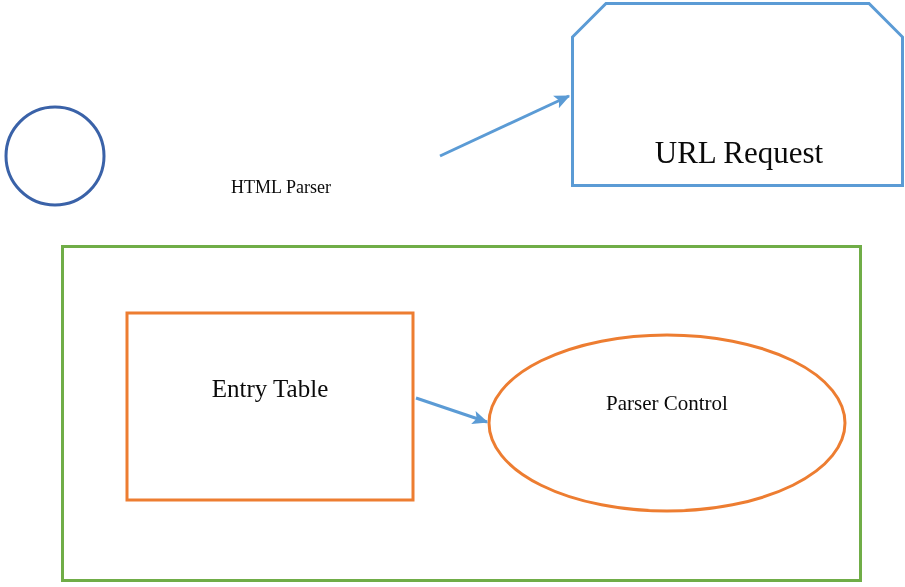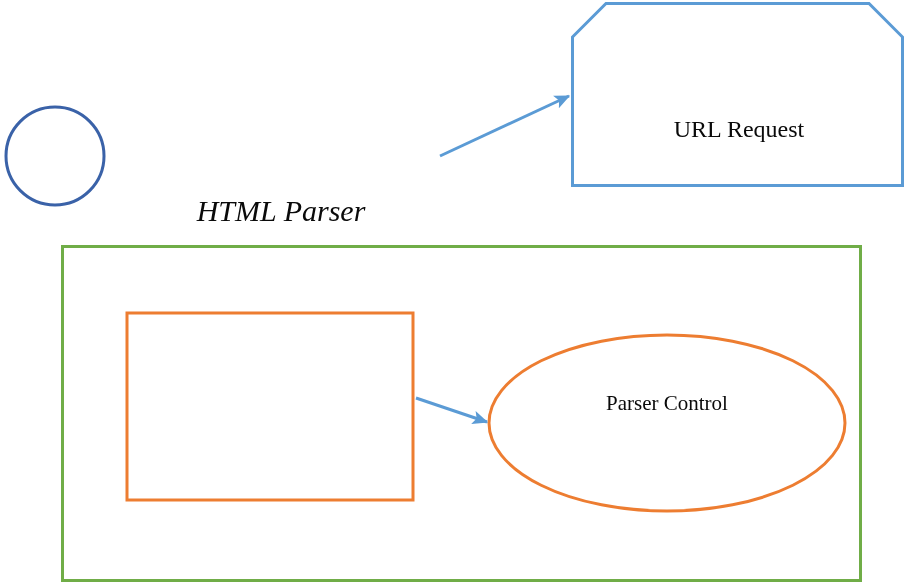--- a/index.html
+++ b/index.html
@@ -27,30 +27,29 @@
   .node-label {
     position: absolute;
     text-align: center;
     color: #0a0a0a;
     line-height: 1.32;
     white-space: pre;
     font-family: "Liberation Serif", "DejaVu Serif", serif;
   }
   #label-html-parser-reader {
     left: 170px;
-    top: 112px;
+    top: 128px;
     width: 222px;
-    font-size: 30px;
-    font-style: italic;
+    font-size: 18px;
   }
   #label-url-request {
     left: 596px;
     top: 51px;
     width: 286px;
-    font-size: 24px;
+    font-size: 31px;
   }
   #label-entry-table {
     left: 150px;
     top: 372px;
     width: 240px;
     font-size: 25px;
   }
   #label-parser-control {
     left: 520px;
     top: 390px;
@@ -89,16 +88,17 @@
   </svg>
 
   <div class="node-label" id="label-html-parser-reader">
     <span class="lbl-line">HTML Parser</span>
   </div>
 
   <div class="node-label" id="label-url-request">
     <span class="lbl-line">URL Request</span>
   </div>
 
+  <div class="node-label" id="label-entry-table">Entry Table</div>
 
   <div class="node-label" id="label-parser-control">Parser Control</div>
 
 </div>
 
 </body></html>

